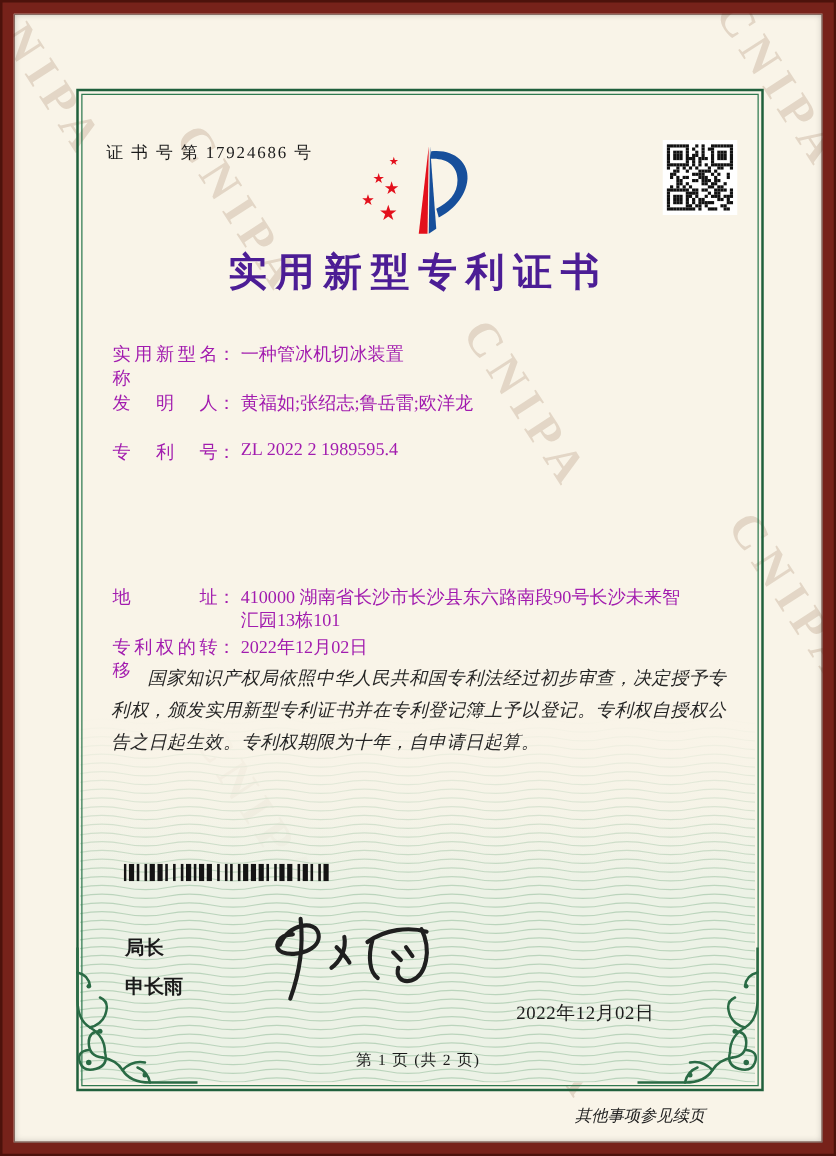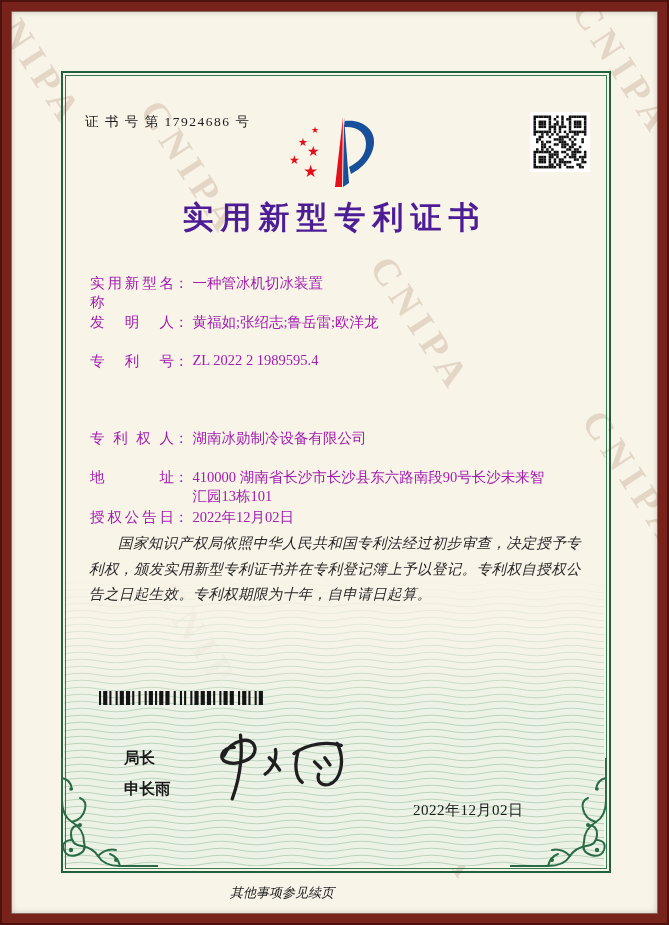--- a/index.html
+++ b/index.html
@@ -33,26 +33,26 @@
   .flabel{display:inline-block;width:84px;text-align:justify;text-align-last:justify;vertical-align:top;}
   .fcolon{vertical-align:top;}
   .fvalue{margin-left:4px;vertical-align:top;display:inline-block;max-width:380px;}
   .grant2{position:absolute;left:268px;top:0;}
   .grant2 .flabel{width:92px;}
   .bodytext{position:absolute;left:89px;top:531px;width:492px;z-index:3;font-style:italic;
             font-size:14.5px;line-height:25.5px;text-align:justify;letter-spacing:.4px;color:#262626;}
   .bodytext p{margin:0;text-indent:2em;}
   .barcode{position:absolute;left:99px;top:691px;z-index:3;}
   .signer{position:absolute;left:100px;top:748px;z-index:3;font-family:"Liberation Sans","DejaVu Sans",sans-serif;
-          font-weight:600;font-size:15.5px;color:#1a1a1a;margin-left:24px;}
+          font-weight:600;font-size:15.5px;color:#1a1a1a;}
   .signer div{margin-bottom:10px;}
   .sig{position:absolute;left:195px;top:731px;z-index:3;}
   .date{position:absolute;left:413px;top:801px;font-size:15px;letter-spacing:.5px;z-index:3;}
   .pageno{position:absolute;left:0;top:840px;width:669px;text-align:center;font-size:12.5px;letter-spacing:1px;z-index:3;}
-  .note{position:absolute;left:0;top:884px;width:564px;text-align:center;font-size:13px;font-style:italic;z-index:3;color:#222;}
+  .note{position:absolute;left:0;top:884px;width:564px;text-align:right;font-size:13px;font-style:italic;z-index:3;color:#222;}
 </style>
 </head>
 <body>
 
 <div class="page">
 
   <span class="wm" style="left:10px;top:-18px">CNIPA</span>
   <span class="wm" style="left:600px;top:-8px">CNIPA</span>
   <span class="wm" style="left:168px;top:92px">CNIPA</span>
   <span class="wm" style="left:398px;top:248px">CNIPA</span>
@@ -401,28 +401,25 @@
 
   <div class="frow" style="top:274px">
     <span class="flabel">实用新型名称</span><span class="fcolon">：</span><span class="fvalue">一种管冰机切冰装置</span>
   </div>
   <div class="frow" style="top:313px">
     <span class="flabel">发明人</span><span class="fcolon">：</span><span class="fvalue">黄福如;张绍志;鲁岳雷;欧洋龙</span>
   </div>
   <div class="frow" style="top:352px">
     <span class="flabel">专利号</span><span class="fcolon">：</span><span class="fvalue">ZL 2022 2 1989595.4</span>
   </div>
-  <div class="frow" style="top:429px">
-    <span class="flabel">专利权人</span><span class="fcolon">：</span><span class="fvalue">湖南冰勋制冷设备有限公司</span>
-  </div>
   <div class="frow" style="top:468px">
     <span class="flabel">地址</span><span class="fcolon">：</span><span class="fvalue"><span style="display:block">410000 湖南省长沙市长沙县东六路南段90号长沙未来智</span><span style="display:block">汇园13栋101</span></span>
   </div>
   <div class="frow" style="top:508px">
-    <span class="flabel">授权公告日</span><span class="fcolon">：</span><span class="fvalue">2022年12月02日</span>
+    <span class="flabel">专利权的转移</span><span class="fcolon">：</span><span class="fvalue">2022年12月02日</span>
   </div>
 
   <div class="bodytext">
     <p>国家知识产权局依照中华人民共和国专利法经过初步审查，决定授予专利权，颁发实用新型专利证书并在专利登记簿上予以登记。专利权自授权公告之日起生效。专利权期限为十年，自申请日起算。</p>
   </div>
 
   <svg class="barcode" id="bcsvg" width="166" height="14" viewBox="0 0 166 14">
       <rect x="0.00" y="0" width="2.08" height="14" fill="#141414"></rect>
       <rect x="4.15" y="0" width="4.15" height="14" fill="#141414"></rect>
       <rect x="10.38" y="0" width="2.08" height="14" fill="#141414"></rect>
@@ -467,16 +464,17 @@
       <path d="M72 26 C76 30 80 34 82 38"></path>
       <path d="M96 22 C110 12 128 10 142 14"></path>
       <path d="M100 20 C96 34 98 46 104 50"></path>
       <path d="M138 12 C146 28 142 48 130 52 C122 54 118 48 120 42"></path>
       <path d="M116 30 l6 6"></path>
       <path d="M126 26 l5 7"></path>
     </g>
   </svg>
 
   <div class="date">2022年12月02日</div>
+  <div class="pageno">第 1 页 (共 2 页)</div>
   <div class="note">其他事项参见续页</div>
 
   <div class="frame"></div>
 </div>
 
 </body></html>

